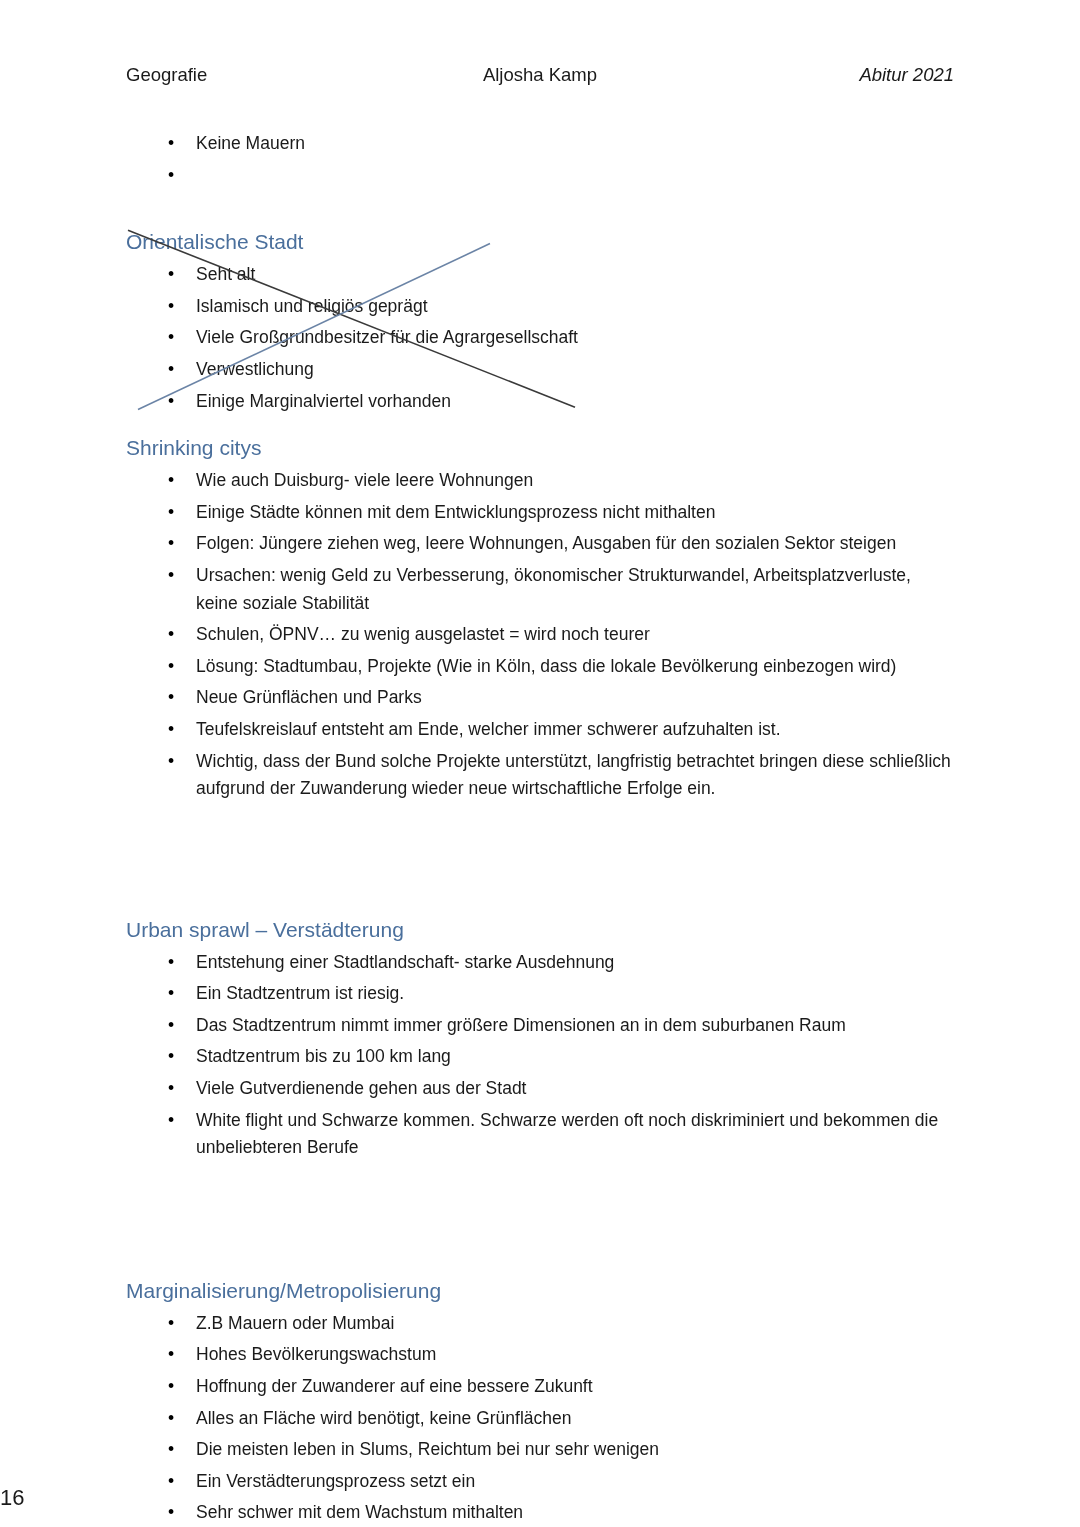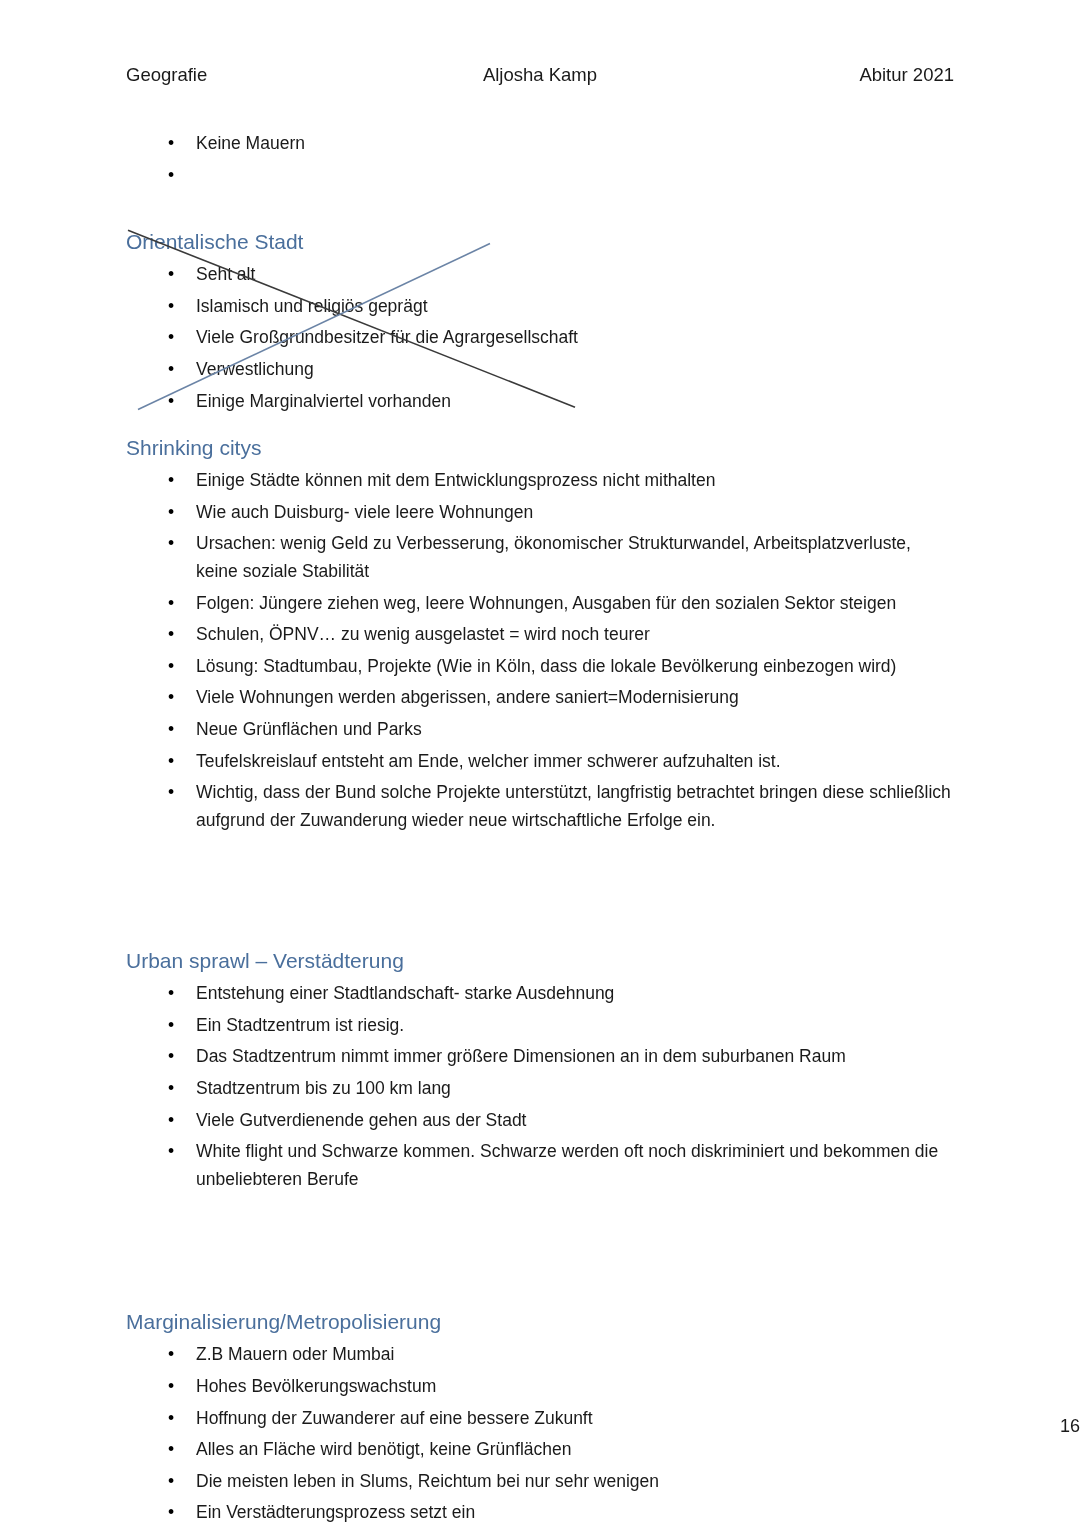--- a/index.html
+++ b/index.html
@@ -45,20 +45,21 @@
     top: 0;
     width: 828px;
     text-align: center;
     white-space: nowrap;
   }
   .doc-header .hdr-right {
     position: absolute;
     right: 0;
     top: 0;
     white-space: nowrap;
+    font-style: italic;
   }
 
   
   .doc-body {
     position: absolute;
     top: 126px;
     left: 126px;
     width: 832px;
   }
 
@@ -119,23 +120,23 @@
     height: 100%;
     pointer-events: none;
     overflow: visible;
   }
 
   
   .page-number {
     position: absolute;
     left: 0;
     right: 0;
-    top: 1414px;
-    text-align: right;
-    font-size: 18px;
+    top: 1486px;
+    text-align: left;
+    font-size: 22px;
     line-height: 24px;
     color: #1a1a1a;
   }
 </style>
 </head>
 <body>
 
 <div class="page">
 
   <div class="doc-header">
@@ -166,27 +167,26 @@
           <line x1="2" y1="3" x2="449" y2="163" stroke="#3a3a3a" stroke-width="1.6" vector-effect="non-scaling-stroke"></line>
           <line x1="12" y1="165" x2="364" y2="15" stroke="#6b84a6" stroke-width="1.6" vector-effect="non-scaling-stroke"></line>
         </svg>
     </div>
 
     <div class="gap-sm"></div>
 
     <div>
       <h2 class="section-heading">Shrinking citys</h2>
       <ul class="bullets">
+        <li>Wie auch Duisburg- viele leere Wohnungen</li>
         <li>Einige Städte können mit dem Entwicklungsprozess nicht mithalten</li>
-        <li>Wie auch Duisburg- viele leere Wohnungen</li>
+        <li>Folgen: Jüngere ziehen weg, leere Wohnungen, Ausgaben für den sozialen Sektor steigen</li>
         <li>Ursachen: wenig Geld zu Verbesserung, ökonomischer Strukturwandel, Arbeitsplatzverluste, keine soziale Stabilität</li>
-        <li>Folgen: Jüngere ziehen weg, leere Wohnungen, Ausgaben für den sozialen Sektor steigen</li>
         <li>Schulen, ÖPNV… zu wenig ausgelastet = wird noch teurer</li>
         <li>Lösung: Stadtumbau, Projekte (Wie in Köln, dass die lokale Bevölkerung einbezogen wird)</li>
-        <li>Viele Wohnungen werden abgerissen, andere saniert=Modernisierung</li>
         <li>Neue Grünflächen und Parks</li>
         <li>Teufelskreislauf entsteht am Ende, welcher immer schwerer aufzuhalten ist.</li>
         <li>Wichtig, dass der Bund solche Projekte unterstützt, langfristig betrachtet bringen diese schließlich aufgrund der Zuwanderung wieder neue wirtschaftliche Erfolge ein.</li>
       </ul>
     </div>
 
     <div class="gap-lg"></div>
 
     <div>
       <h2 class="section-heading">Urban sprawl – Verstädterung</h2>

